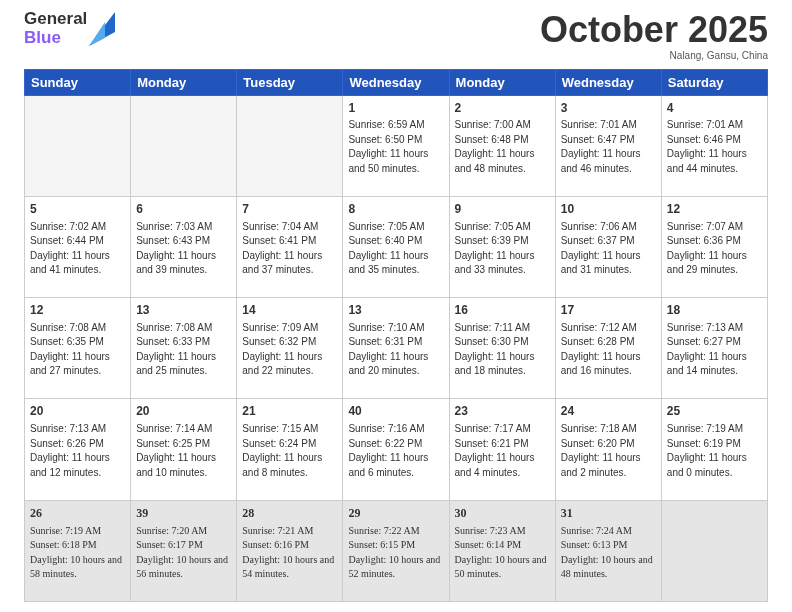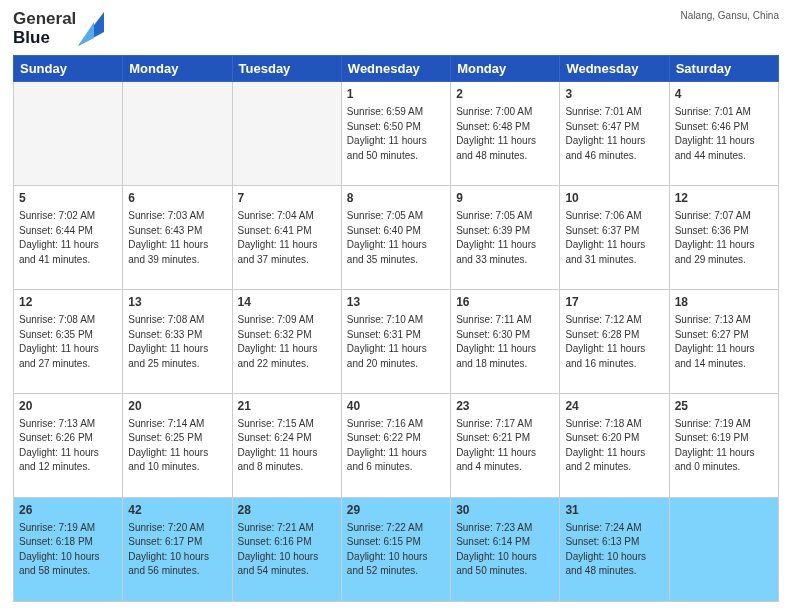--- a/index.html
+++ b/index.html
@@ -6,21 +6,21 @@
     body {
       width: 792px;
       height: 612px;
       font-family: Arial, sans-serif;
       background: #fff;
       overflow: hidden;
     }
     .container {
       width: 792px;
       height: 612px;
-      padding: 10px 13px;
+      padding: 10px 24px;
       display: flex;
       flex-direction: column;
       justify-content: flex-end;
     }
     .header {
       display: flex;
       justify-content: space-between;
       align-items: flex-start;
       margin-bottom: 8px;
     }
@@ -67,21 +67,22 @@
       padding: 4px 5px;
       font-size: 10.5px;
       color: #333;
       line-height: 1.4;
       background: #fff;
     }
     .calendar td.empty {
       background: #f5f5f5;
     }
     .calendar td.last-row {
-      background: #7dd3fc;
+      background: #e5e5e5;
+      font-family: Liberation Serif, serif;
     }
     .day-number {
       font-size: 12px;
       font-weight: bold;
       color: #333;
       display: block;
       margin-bottom: 2px;
     }
     .cell-text {
       font-size: 10px;
@@ -91,29 +92,30 @@
   </style>
 </head>
 <body>
 
 <div class="container">
   <div class="header">
     <div class="logo-wrapper">
       <div class="logo-row">
         <div style="display:flex;flex-direction:column;line-height:1.1;">
           <span style="font-size:17px;font-weight:bold;color:#333;">General</span>
-          <span style="font-size:17px;font-weight:bold;color:#0f172a;">Blue</span>
+          <span style="font-size:17px;font-weight:bold;color:#8b5cf6;">Blue</span>
         </div>
         <svg width="26" height="34" viewBox="0 0 26 34" style="margin-left:2px;">
           <polygon points="0,34 26,20 26,0" fill="#2266cc"></polygon>
           <polygon points="0,34 16,26 16,10" fill="#55aaee"></polygon>
         </svg>
       </div>
     </div>
     <div class="title-block">
+      <div class="month-title">October 2025</div>
       <div class="location">Nalang, Gansu, China</div>
     </div>
   </div>
 
   <table class="calendar">
     <thead>
       <tr>
       <th>Sunday</th>
           <th>Monday</th>
           <th>Tuesday</th>
@@ -234,21 +236,21 @@
             <span class="day-number">25</span>
             <div class="cell-text">Sunrise: 7:19 AM<br>Sunset: 6:19 PM<br>Daylight: 11 hours and 0 minutes.</div>
           </td>
         </tr>
         <tr>
           <td class="last-row">
             <span class="day-number">26</span>
             <div class="cell-text">Sunrise: 7:19 AM<br>Sunset: 6:18 PM<br>Daylight: 10 hours and 58 minutes.</div>
           </td>
           <td class="last-row">
-            <span class="day-number">42</span>
+            <span class="day-number">39</span>
             <div class="cell-text">Sunrise: 7:20 AM<br>Sunset: 6:17 PM<br>Daylight: 10 hours and 56 minutes.</div>
           </td>
           <td class="last-row">
             <span class="day-number">28</span>
             <div class="cell-text">Sunrise: 7:21 AM<br>Sunset: 6:16 PM<br>Daylight: 10 hours and 54 minutes.</div>
           </td>
           <td class="last-row">
             <span class="day-number">29</span>
             <div class="cell-text">Sunrise: 7:22 AM<br>Sunset: 6:15 PM<br>Daylight: 10 hours and 52 minutes.</div>
           </td>

